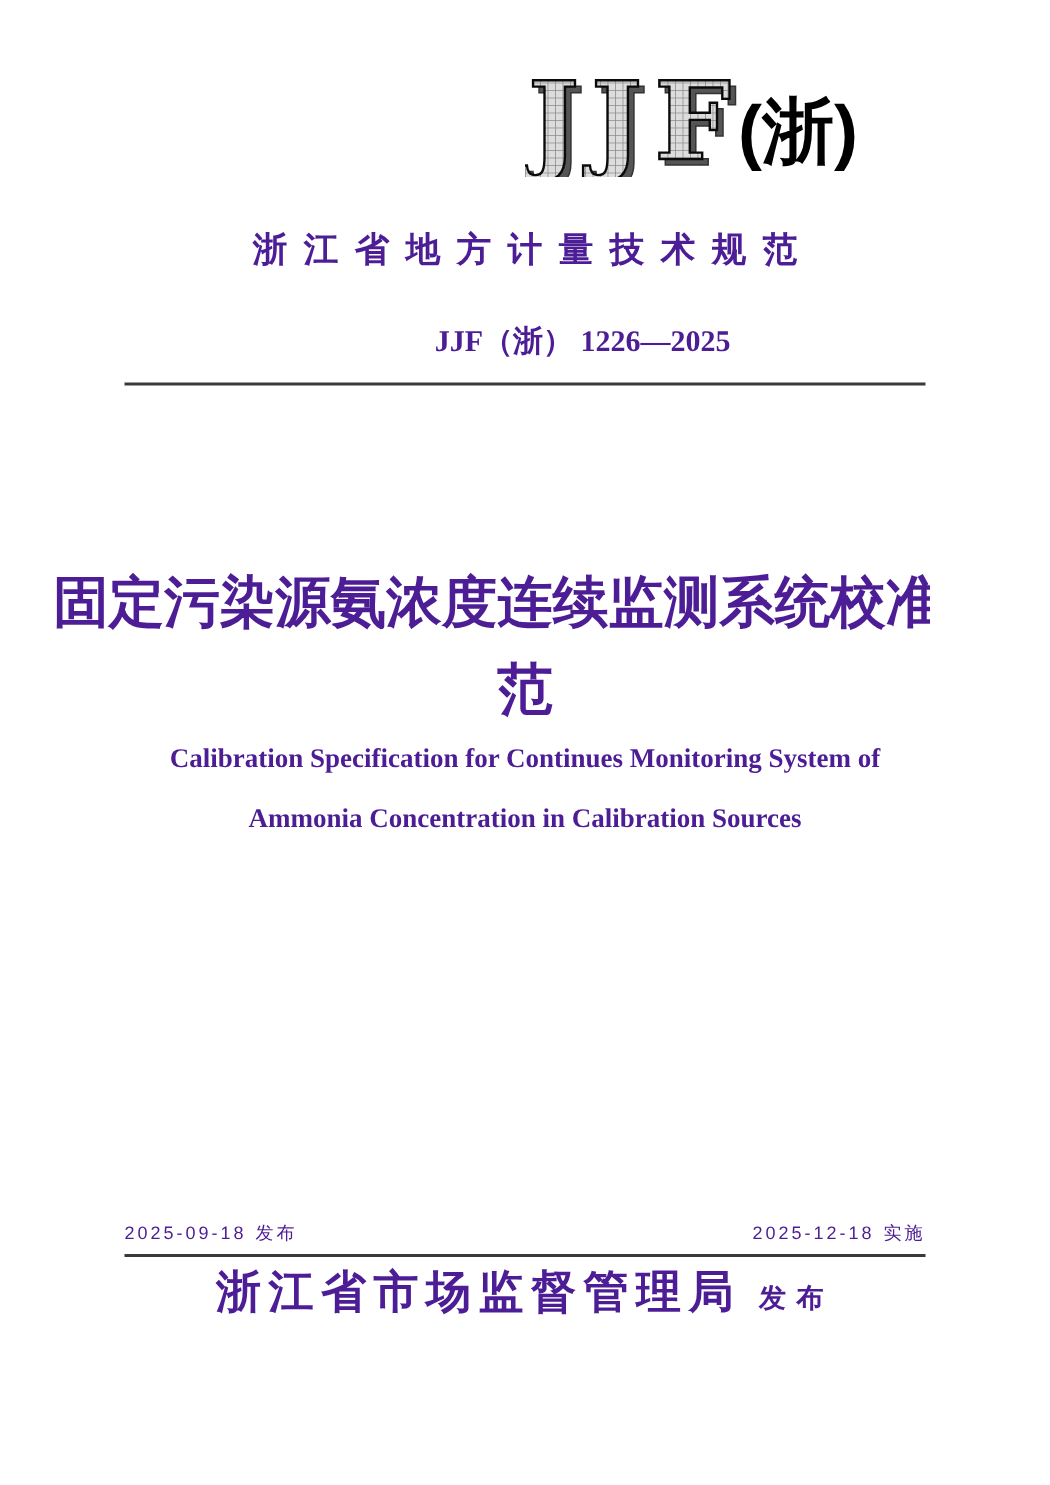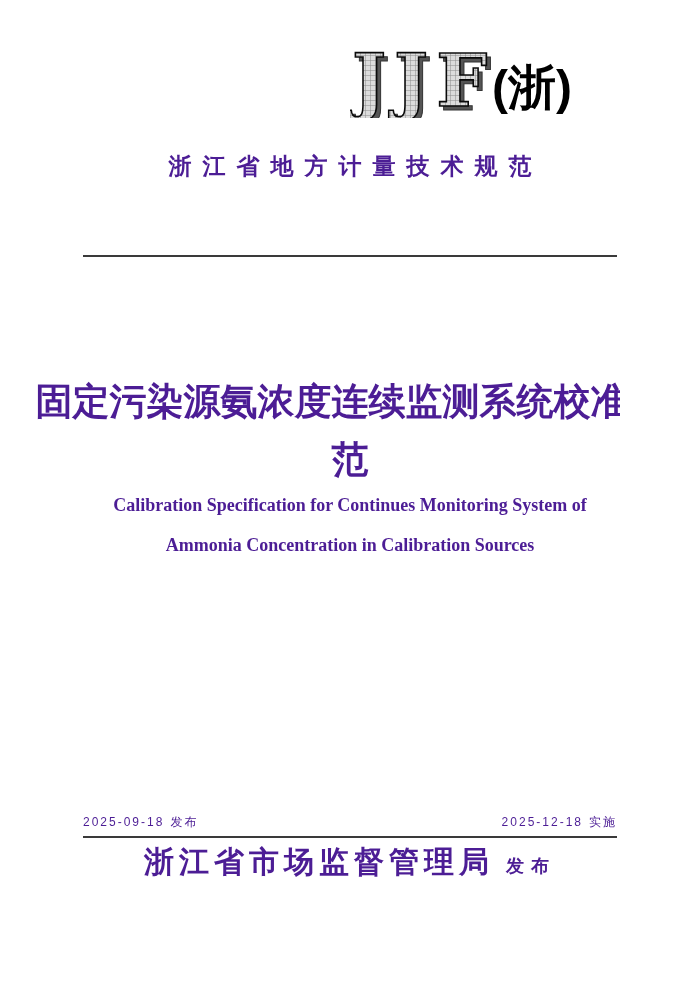--- a/index.html
+++ b/index.html
@@ -89,20 +89,21 @@
       <g font-family="'DejaVu Serif', serif" font-weight="bold" font-size="72" letter-spacing="8">
         <text x="6" y="60" fill="#555555" stroke="#333333" stroke-width="1">JJF</text>
         <text x="2" y="56" fill="url(#jjfgrid)" stroke="#0a0a0a" stroke-width="1.6">JJF</text>
       </g>
       <text x="142" y="54" font-family="'Liberation Sans', sans-serif" font-weight="900" font-size="48" fill="#000000">(浙)</text>
     </svg>
   </div>
 
   <div class="org-heading">浙江省地方计量技术规范</div>
 
+  <div class="doc-number">JJF（浙） 1226—2025</div>
 
   <div class="rule rule-top"></div>
 
   <div class="title-zh">固定污染源氨浓度连续监测系统校准规范</div>
 
   <div class="title-en">
     <div>Calibration Specification for Continues Monitoring System of</div>
     <div>Ammonia Concentration in Calibration Sources</div>
   </div>
 

